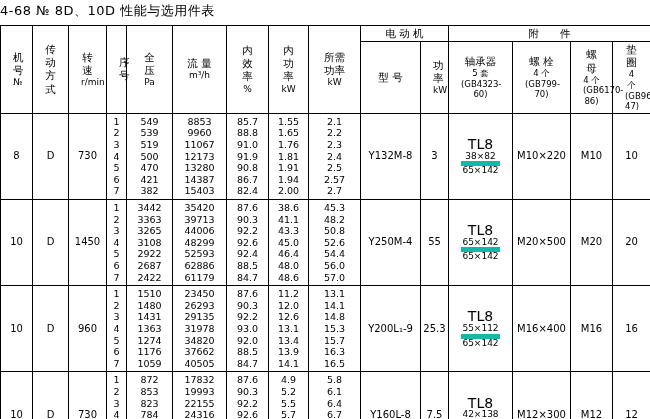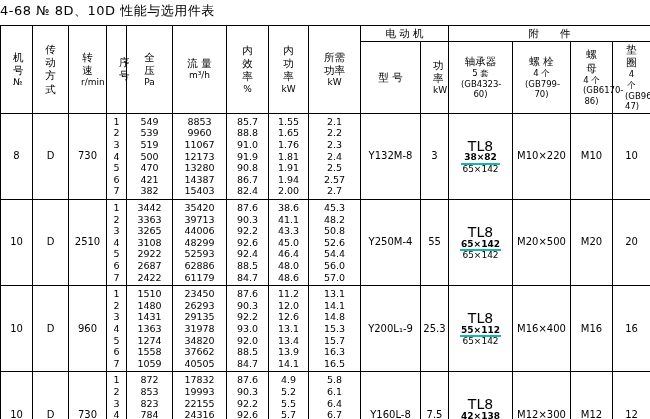--- a/index.html
+++ b/index.html
@@ -47,21 +47,21 @@
     font-family:"DejaVu Sans","Liberation Sans",sans-serif;
   }
   .motor{font-size:10px;}
   .frac{
     display:inline-block;
     text-align:center;
     vertical-align:middle;
     line-height:1.05;
     font-size:9px;
   }
-  .frac .num{display:block;border-bottom:2px solid #14b8a6;padding:0 1px;font-weight:bold;}
+  .frac .num{display:block;border-bottom:5px solid #14b8a6;padding:0 1px;}
   .frac .den{display:block;padding:0 1px;}
   .tls{display:inline-block;vertical-align:middle;font-size:14px;}
   .hdrsmall{font-size:8.5px;}
   .seqcol{font-size:9.5px;line-height:11.6px;white-space:pre-line;padding:2px 0;}
 </style>
 </head>
 <body>
 
 <div id="title">4-68 № 8D、10D 性能与选用件表</div>
 
@@ -204,21 +204,21 @@
       <td>
         <span class="tls">TL8</span><span class="frac"><span class="num">38×82</span><span class="den">65×142</span></span>
       </td>
       <td>M10×220</td>
       <td>M10</td>
       <td>10</td>
     </tr>
     <tr>
       <td>10</td>
       <td>D</td>
-      <td>2510</td>
+      <td>1450</td>
       <td class="seqcol">1
 2
 3
 4
 5
 6
 7</td>
       <td class="datacell">3442
 3363
 3265
@@ -272,21 +272,21 @@
 3
 4
 5
 6
 7</td>
       <td class="datacell">1510
 1480
 1431
 1363
 1274
-1558
+1176
 1059</td>
       <td class="datacell">23450
 26293
 29135
 31978
 34820
 37662
 40505</td>
       <td class="datacell">87.6
 90.3

